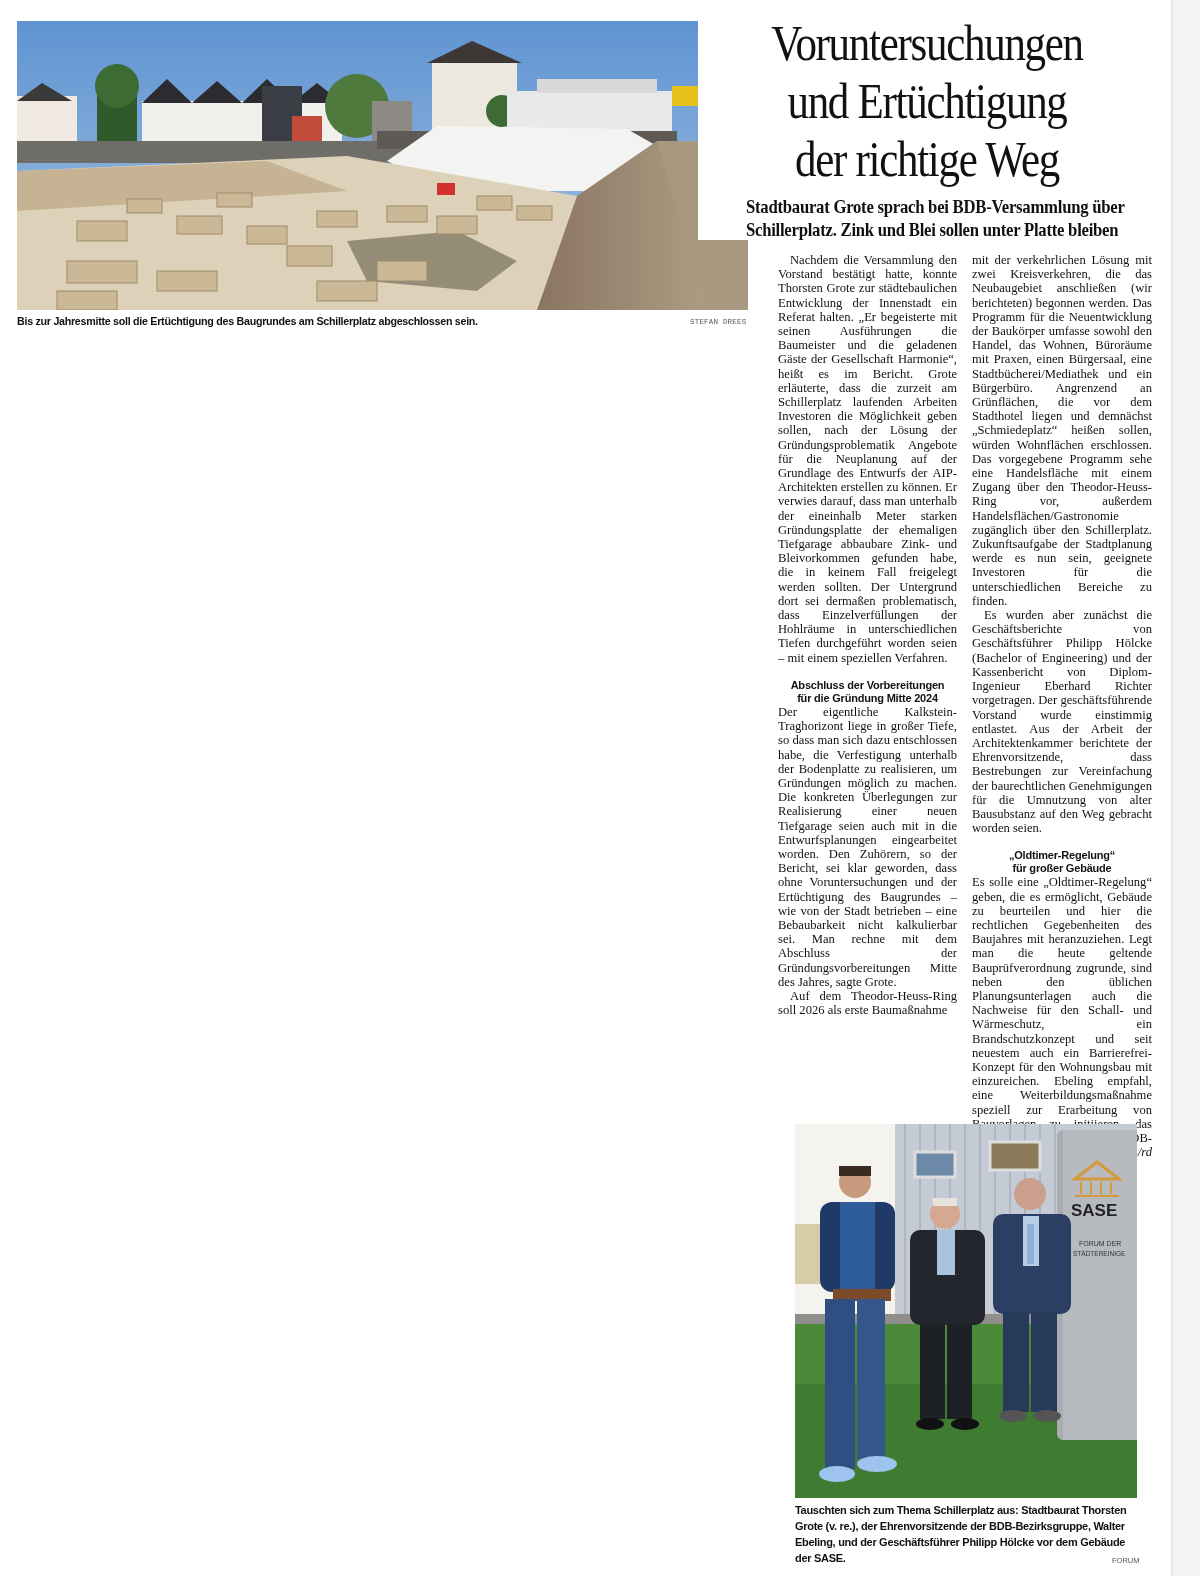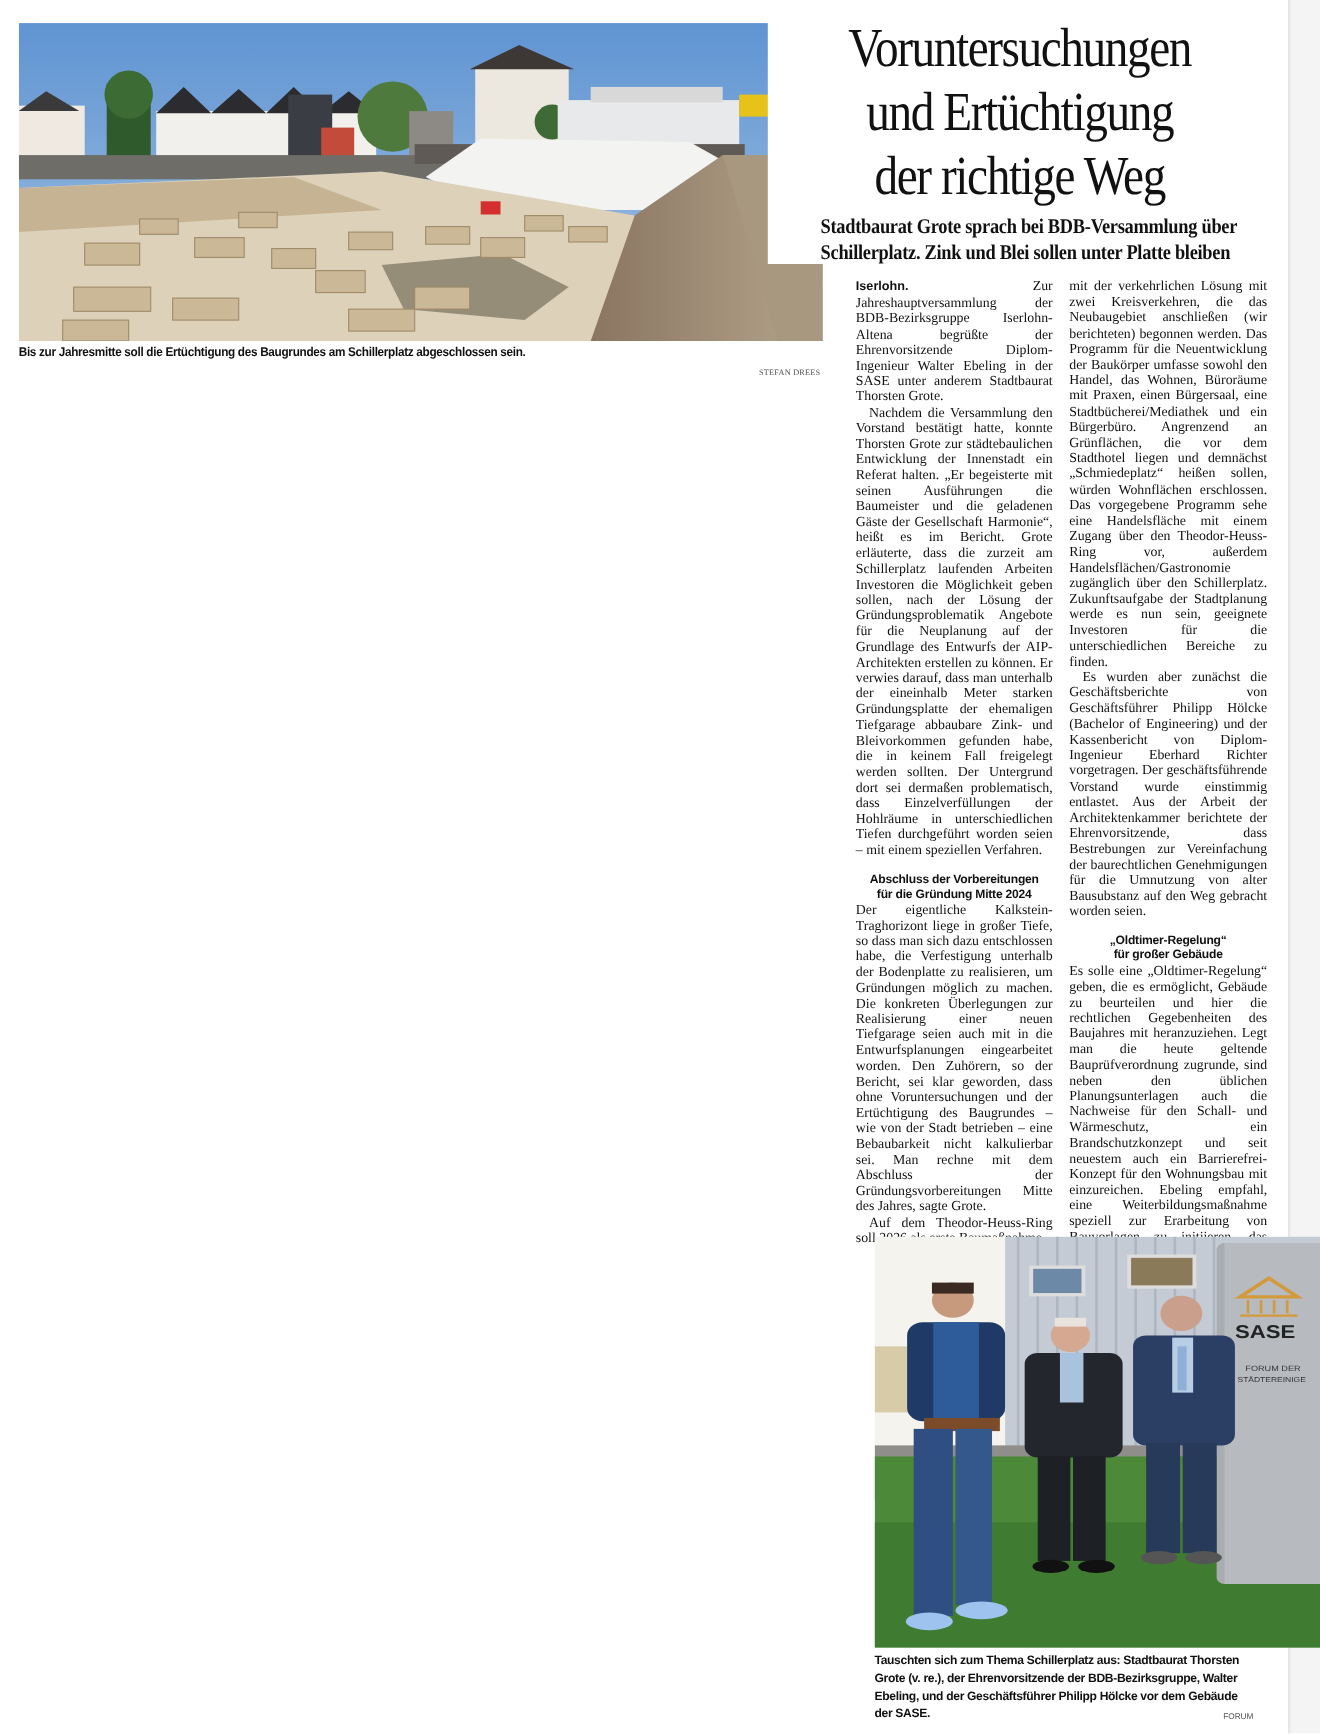--- a/index.html
+++ b/index.html
@@ -17,36 +17,36 @@
     font-family: "Liberation Serif", serif; font-size: 50px; line-height: 58px; font-weight: normal;
     letter-spacing: -1.5px; transform: scaleX(0.86); transform-origin: center top; white-space: nowrap; }
   .subhead { position: absolute; left: 726px; top: 195px; width: 402px;
     font-family: "Liberation Serif", serif; font-size: 19px; line-height: 23px; letter-spacing: -0.3px;
     white-space: nowrap; margin-left: 20px; }
   .subhead span { display: block; transform: scaleX(0.88); transform-origin: left top; }
 
   .lead-caption { position: absolute; left: 17px; top: 315px; width: 500px; font-family: "Liberation Sans", sans-serif;
     font-weight: bold; font-size: 11.5px; letter-spacing: -0.3px; white-space: nowrap;
     transform: scaleX(0.93); transform-origin: left top; }
-  .lead-credit { position: absolute; left: 690px; top: 334px; font-family: Liberation Serif, serif; font-size: 7.5px; color: #555; letter-spacing: 0.2px; }
+  .lead-credit { position: absolute; left: 690px; top: 318px; font-family: Liberation Mono, monospace; font-size: 7.5px; color: #555; letter-spacing: 0.2px; }
 
   
   .col { position: absolute; font-family: "Liberation Serif", serif; font-size: 12.6px; line-height: 14.2px;
     text-align: justify; hyphens: manual; color: #111; }
   .col1 { left: 778px; top: 253px; width: 179px; }
   .col2 { left: 972px; top: 253px; width: 180px; }
   .col p { margin: 0; }
   .col p.indent { text-indent: 12px; }
   .col .dateline { font-family: "Liberation Sans", sans-serif; font-weight: bold; font-size: 11.5px; }
   .col h3 { font-family: "Liberation Sans", sans-serif; font-weight: bold; font-size: 11px; line-height: 13px;
     text-align: center; margin-top: 14px; letter-spacing: -0.2px; }
   .col .sig { font-style: italic; float: right; }
 
   
-  .group-photo { position: absolute; left: 795px; top: 1124px; width: 406px; height: 374px; overflow: hidden; text-decoration: underline; }
+  .group-photo { position: absolute; left: 795px; top: 1124px; width: 342px; height: 374px; overflow: hidden; text-decoration: underline; }
   .group-photo svg { display: block; width: 100%; height: 100%; }
   .group-caption { position: absolute; left: 795px; top: 1502px; width: 345px; font-family: "Liberation Sans", sans-serif;
     font-weight: bold; font-size: 11px; line-height: 16px; letter-spacing: -0.3px; }
   .group-credit { position: absolute; left: 1112px; top: 1556px; font-family: "Liberation Sans", sans-serif; font-size: 7.5px; color: #555; }
 </style>
 </head>
 <body>
 
 <div class="scrollbar"></div>
 
@@ -126,21 +126,20 @@
 </h1>
 <h2 class="subhead">
   <span>Stadtbaurat Grote sprach bei BDB-Versammlung über</span>
   <span>Schillerplatz. Zink und Blei sollen unter Platte bleiben</span>
 </h2>
 
 <div class="lead-caption">Bis zur Jahresmitte soll die Ertüchtigung des Baugrundes am Schillerplatz abgeschlossen sein.</div>
 <div class="lead-credit">STEFAN DREES</div>
 
 <div class="col col1">
-  <p><span class="dateline">Iserlohn.</span><span> Zur Jahreshauptversammlung der BDB-Bezirksgruppe Iserlohn-Altena begrüßte der Ehrenvorsitzende Diplom-Ingenieur Walter Ebeling in der SASE unter anderem Stadtbaurat Thorsten Grote.</span></p>
   <p class="indent">Nachdem die Versammlung den Vorstand bestätigt hatte, konnte Thorsten Grote zur städtebaulichen Entwicklung der Innenstadt ein Referat halten. „Er begeisterte mit seinen Ausführungen die Baumeister und die geladenen Gäste der Gesellschaft Harmonie“, heißt es im Bericht. Grote erläuterte, dass die zurzeit am Schillerplatz laufenden Arbeiten Investoren die Möglichkeit geben sollen, nach der Lösung der Gründungsproblematik Angebote für die Neuplanung auf der Grundlage des Entwurfs der AIP-Architekten erstellen zu können. Er verwies darauf, dass man unterhalb der eineinhalb Meter starken Gründungsplatte der ehemaligen Tiefgarage abbaubare Zink- und Bleivorkommen gefunden habe, die in keinem Fall freigelegt werden sollten. Der Untergrund dort sei dermaßen problematisch, dass Einzelverfüllungen der Hohlräume in unterschiedlichen Tiefen durchgeführt worden seien – mit einem speziellen Verfahren.</p>
   <h3>
     <span style="display:block">Abschluss der Vorbereitungen</span>
     <span style="display:block">für die Gründung Mitte 2024</span>
   </h3>
   <p>Der eigentliche Kalkstein-Traghorizont liege in großer Tiefe, so dass man sich dazu entschlossen habe, die Verfestigung unterhalb der Bodenplatte zu realisieren, um Gründungen möglich zu machen. Die konkreten Überlegungen zur Realisierung einer neuen Tiefgarage seien auch mit in die Entwurfsplanungen eingearbeitet worden. Den Zuhörern, so der Bericht, sei klar geworden, dass ohne Voruntersuchungen und der Ertüchtigung des Baugrundes – wie von der Stadt betrieben – eine Bebaubarkeit nicht kalkulierbar sei. Man rechne mit dem Abschluss der Gründungsvorbereitungen Mitte des Jahres, sagte Grote.</p>
   <p class="indent">Auf dem Theodor-Heuss-Ring soll 2026 als erste Baumaßnahme</p>
 </div>
 
 <div class="col col2">

